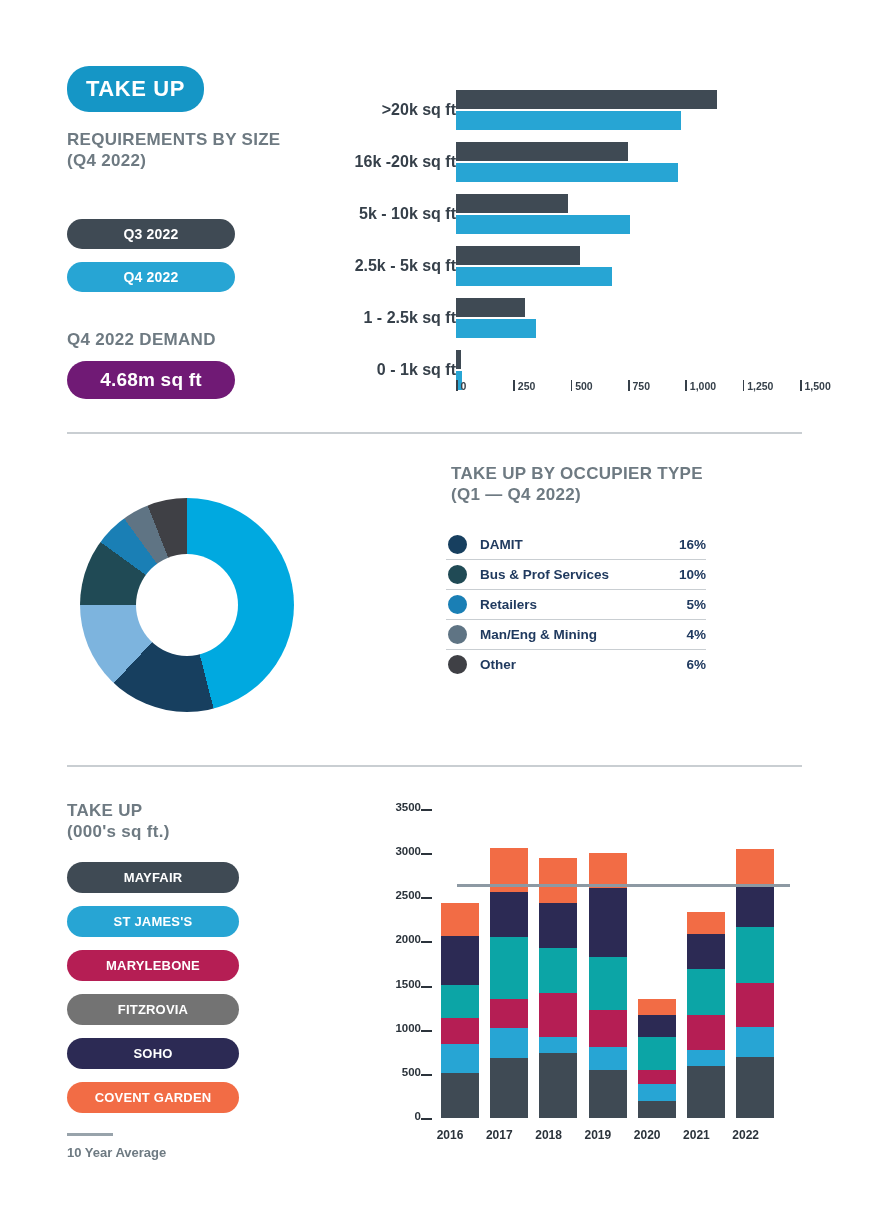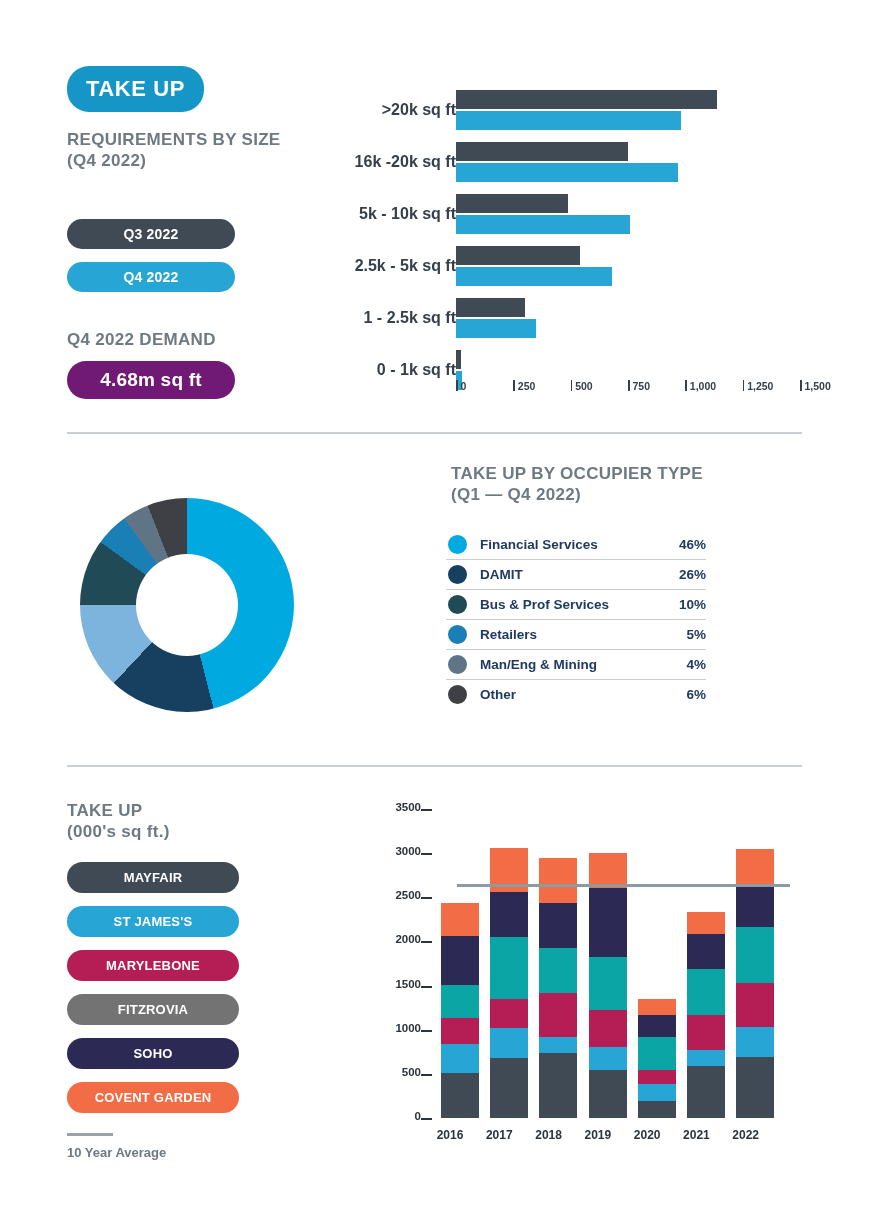--- a/index.html
+++ b/index.html
@@ -170,28 +170,23 @@
   <div id="donut-hole"></div>
 </div>
 
 <div class="panel heading" id="occ-heading">
   <div>TAKE UP BY OCCUPIER TYPE</div>
   <div>(Q1 — Q4 2022)</div>
 </div>
 
 <div class="panel" id="occ-legend">
     <div class="occ-row">
-      <div class="occ-dot" style="background: rgb(0, 169, 224);"></div>
-      <div class="occ-name">Financial Services</div>
-      <div class="occ-pct">46%</div>
-    </div>
-    <div class="occ-row">
       <div class="occ-dot" style="background: rgb(23, 63, 95);"></div>
       <div class="occ-name">DAMIT</div>
-      <div class="occ-pct">26%</div>
+      <div class="occ-pct">16%</div>
     </div>
     <div class="occ-row">
       <div class="occ-dot" style="background: rgb(32, 74, 85);"></div>
       <div class="occ-name">Bus &amp; Prof Services</div>
       <div class="occ-pct">10%</div>
     </div>
     <div class="occ-row">
       <div class="occ-dot" style="background: rgb(26, 127, 181);"></div>
       <div class="occ-name">Retailers</div>
       <div class="occ-pct">5%</div>

